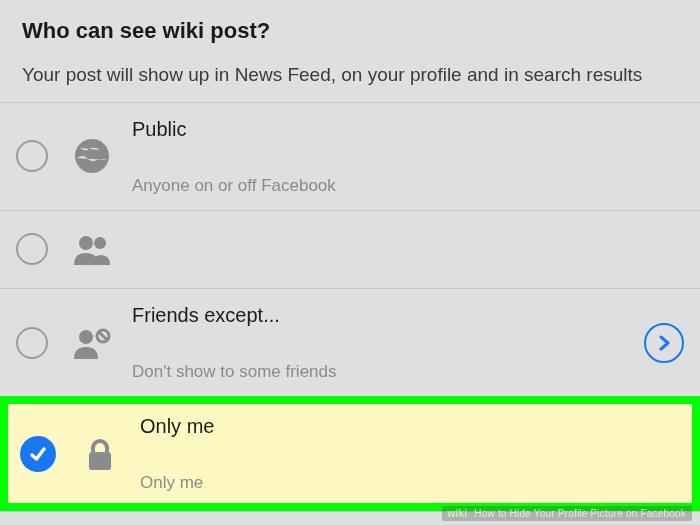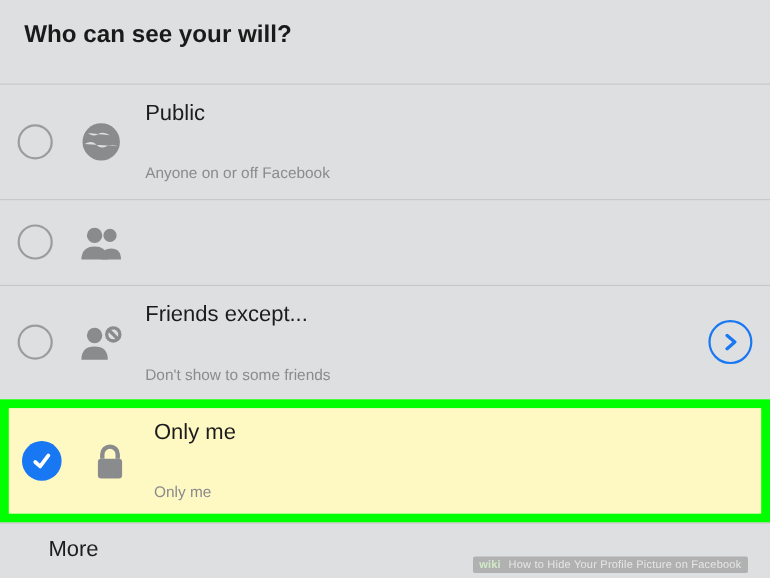--- a/index.html
+++ b/index.html
@@ -67,21 +67,21 @@
     flex: 1 1 auto;
     display: flex; flex-direction: column; justify-content: center; gap: 32px;
   }
   .labels .title {
     font-size: 20px;
     font-weight: 400;
     color: #1c1c1c;
     line-height: 1.2;
   }
   .labels .sub {
-    font-size: 14px;
+    font-size: 17px;
     font-weight: 400;
     color: #8a8b8d;
     line-height: 1.25;
     margin-top: 2px;
   }
   .chev {
     width: 40px; height: 40px; flex: 0 0 40px;
     border-radius: 50%;
     border: 2.5px solid #1877f2;
     display: flex; align-items: center; justify-content: center;
@@ -92,36 +92,37 @@
     display: flex;
     align-items: center;
     padding: 12px 16px 8px 44px;
     border-top: 1px solid #c5c6c8;
     font-size: 20px;
     color: #1c1c1c;
   }
 
   .watermark {
     position: absolute;
-    right: 20px; bottom: 4px;
+    right: 8px; bottom: 4px;
     font-size: 10px;
     color: #e8e8e8;
     letter-spacing: 0.2px;
     opacity: 0.8;
     background: rgba(60,60,60,0.35);
     padding: 2px 6px;
     border-radius: 2px;
   }
   .watermark .w1 { color: #cdeec0; font-weight: bold; margin-right: 4px; }
 </style>
 </head>
 <body>
 
 <div class="header">
-  <h1>Who can see your will?</h1>
+  <h1>Who can see wiki post?</h1>
+  <p>Your post will show up in News Feed, on your profile and in search results</p>
 </div>
 
 <div class="list">
 
   <div class="row">
     <div class="radio"></div>
     <div class="icon">
       <svg viewBox="0 0 40 40">
           <circle cx="20" cy="20" r="17" fill="#8a8b8d"></circle>
           <path d="M5 22 q6 -4 10 0 q4 5 10 2 q5 -2 10 0" fill="#dedfe0"></path>

